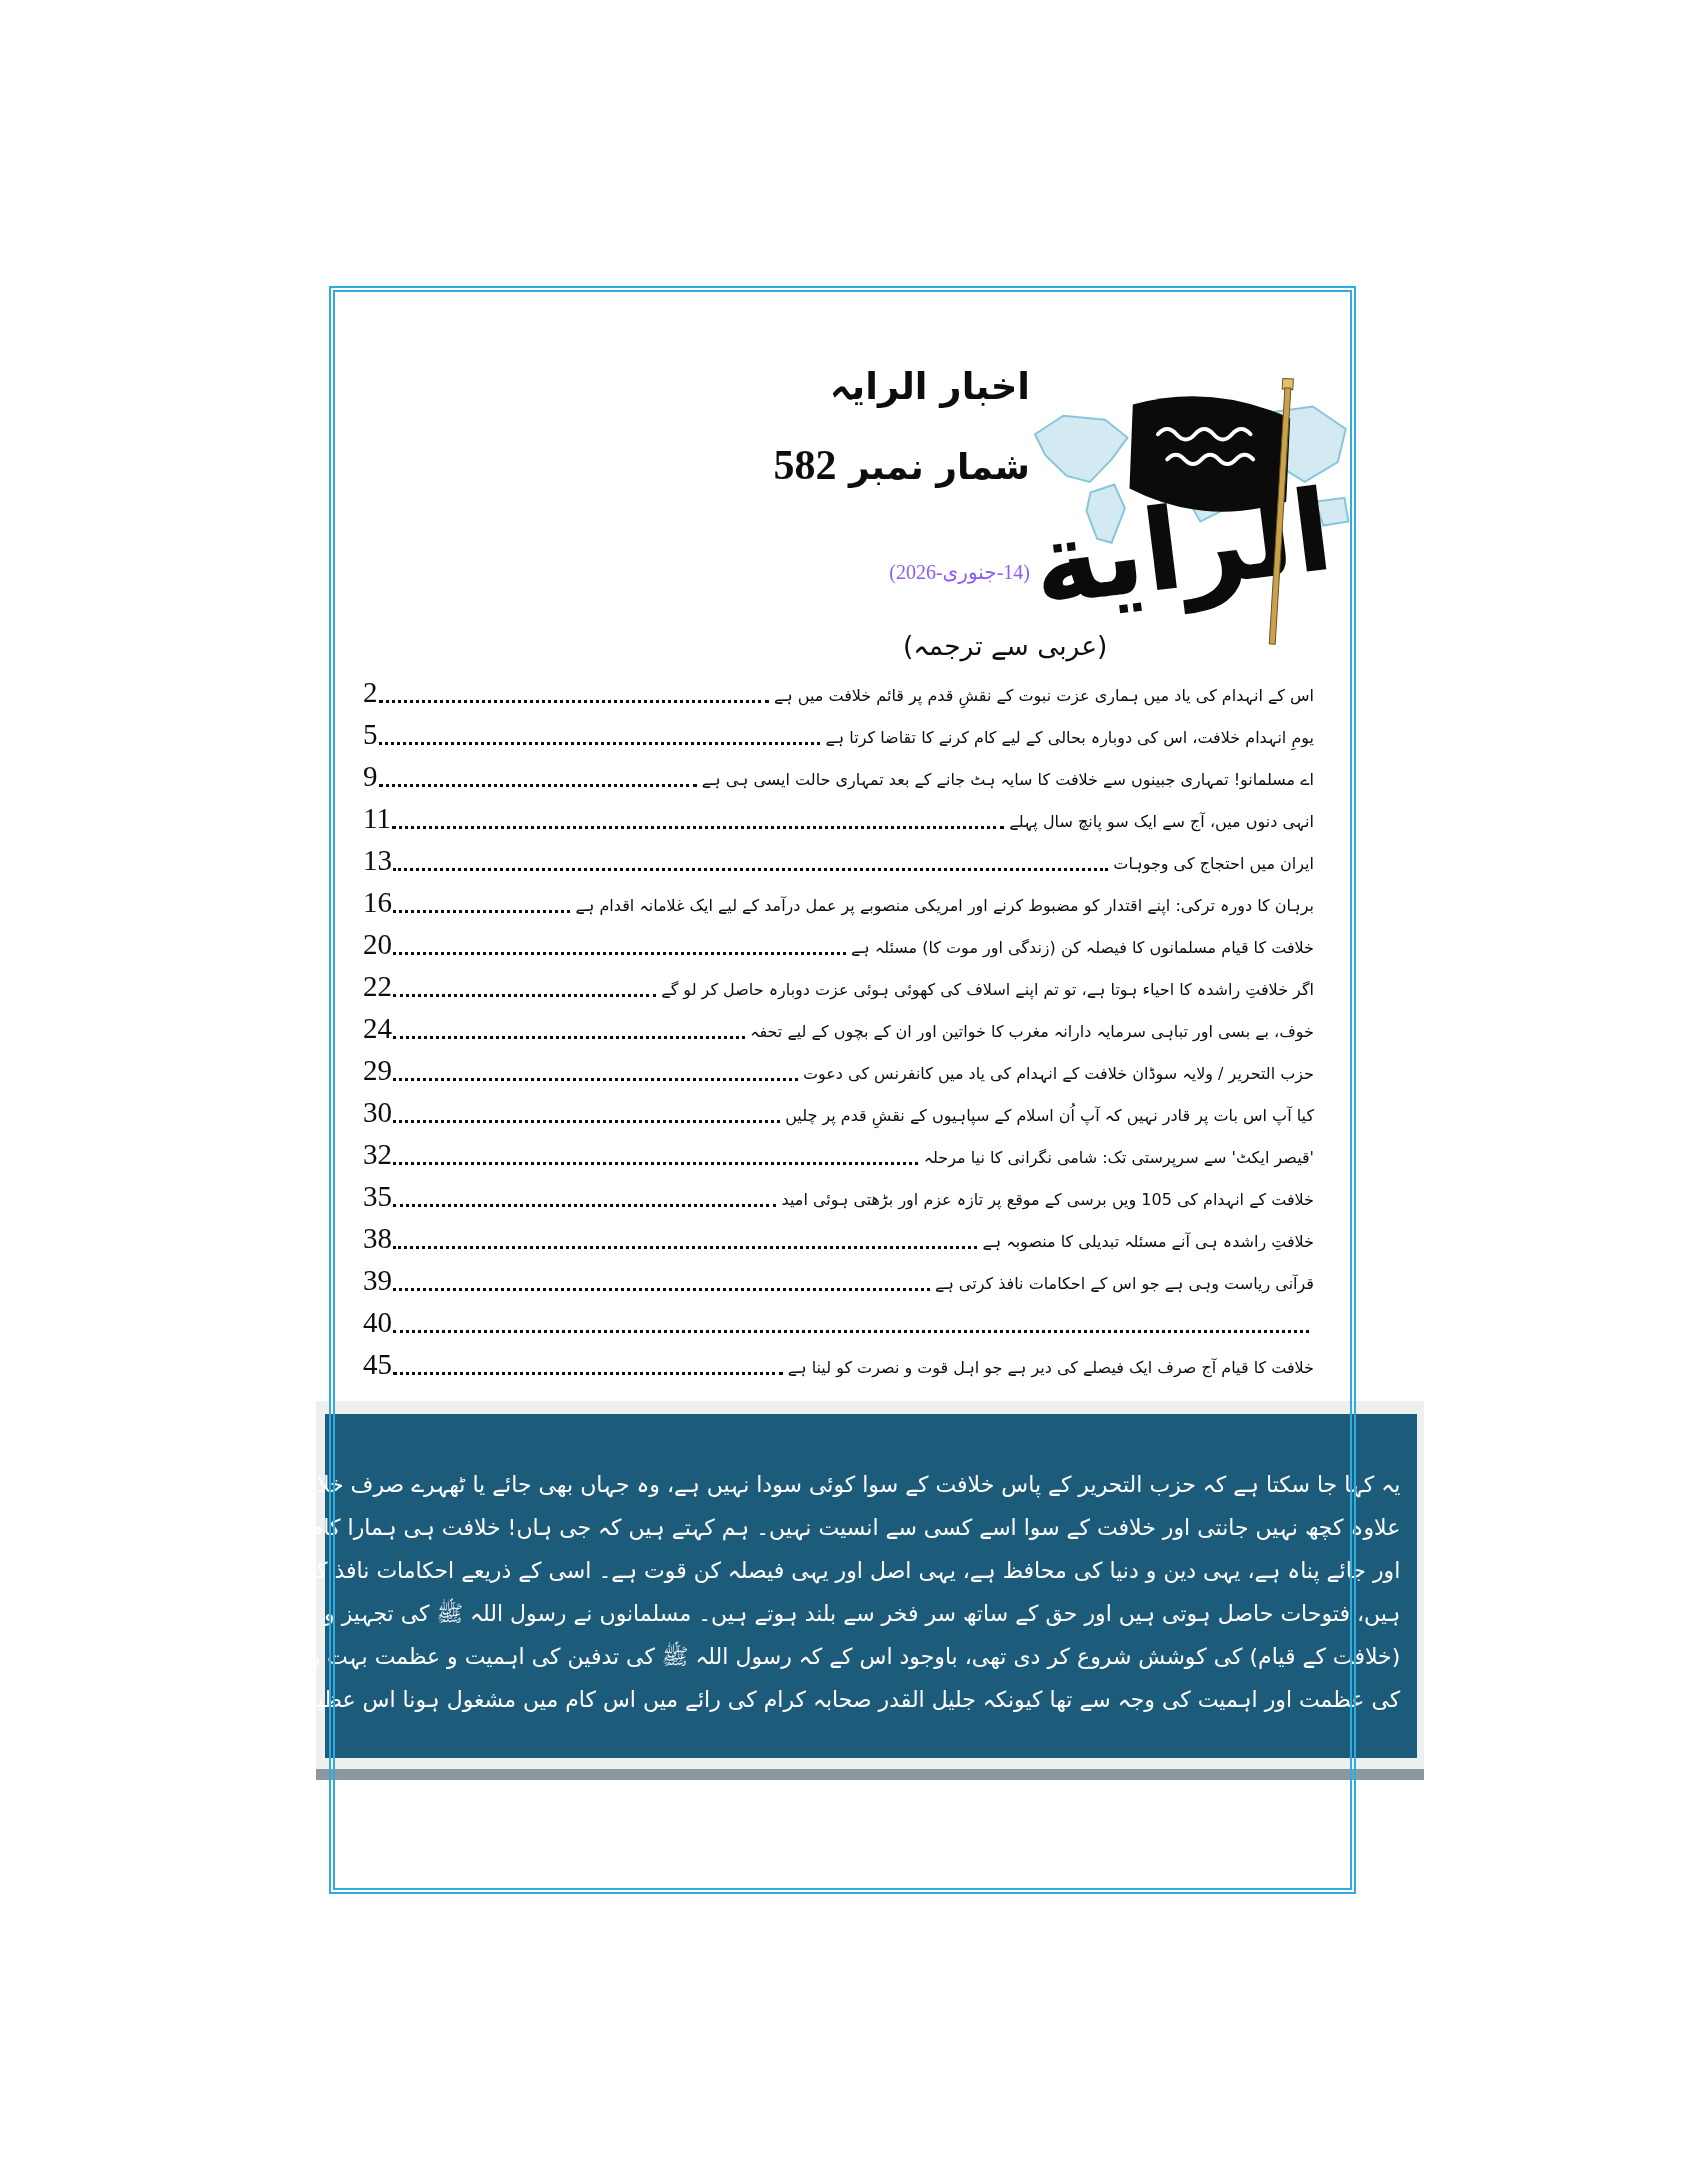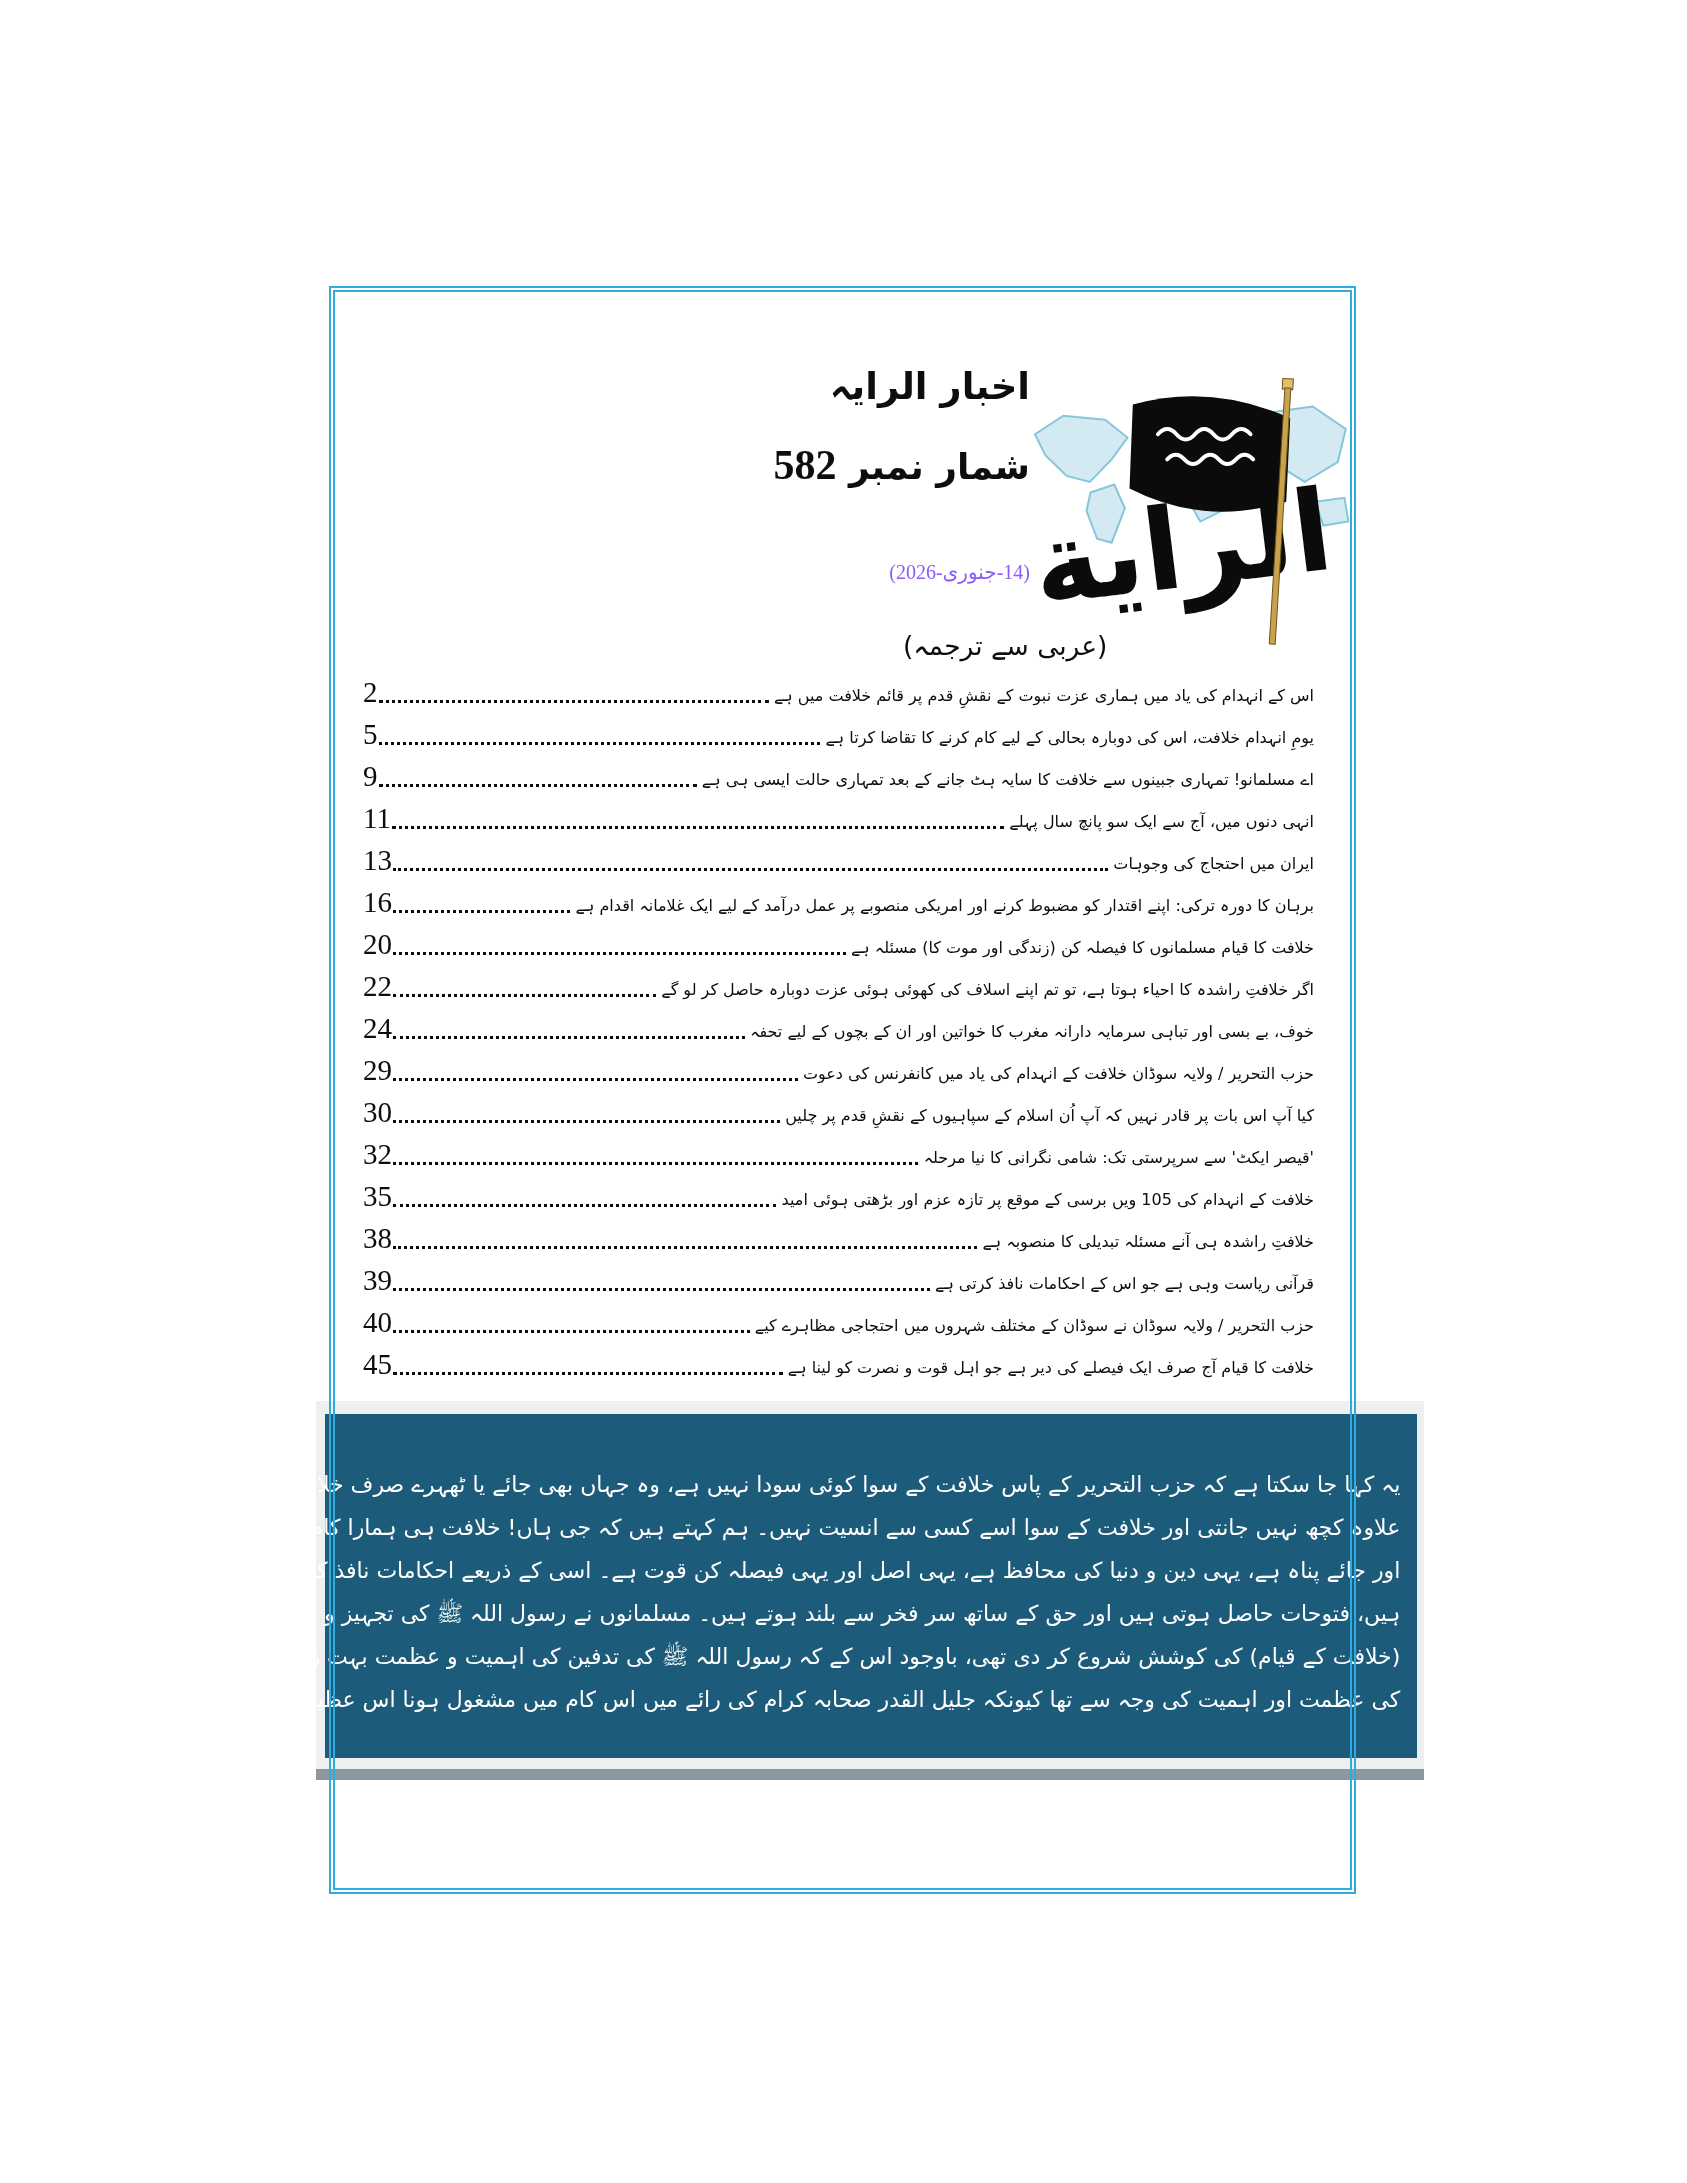--- a/index.html
+++ b/index.html
@@ -148,21 +148,20 @@
       <span class="toc-title">خلافتِ راشدہ ہی آنے مسئلہ تبدیلی کا منصوبہ ہے</span>
       <span class="toc-dots"></span>
       <span class="toc-num">38</span>
     </div>
     <div class="toc-row">
       <span class="toc-title">قرآنی ریاست وہی ہے جو اس کے احکامات نافذ کرتی ہے</span>
       <span class="toc-dots"></span>
       <span class="toc-num">39</span>
     </div>
     <div class="toc-row">
-      <span class="toc-title">حزب التحریر / ولایہ سوڈان نے سوڈان کے مختلف شہروں میں احتجاجی مظاہرے کیے</span>
       <span class="toc-dots"></span>
       <span class="toc-num">40</span>
     </div>
     <div class="toc-row">
       <span class="toc-title">خلافت کا قیام آج صرف ایک فیصلے کی دیر ہے جو اہل قوت و نصرت کو لینا ہے</span>
       <span class="toc-dots"></span>
       <span class="toc-num">45</span>
     </div>
   </div>
 

